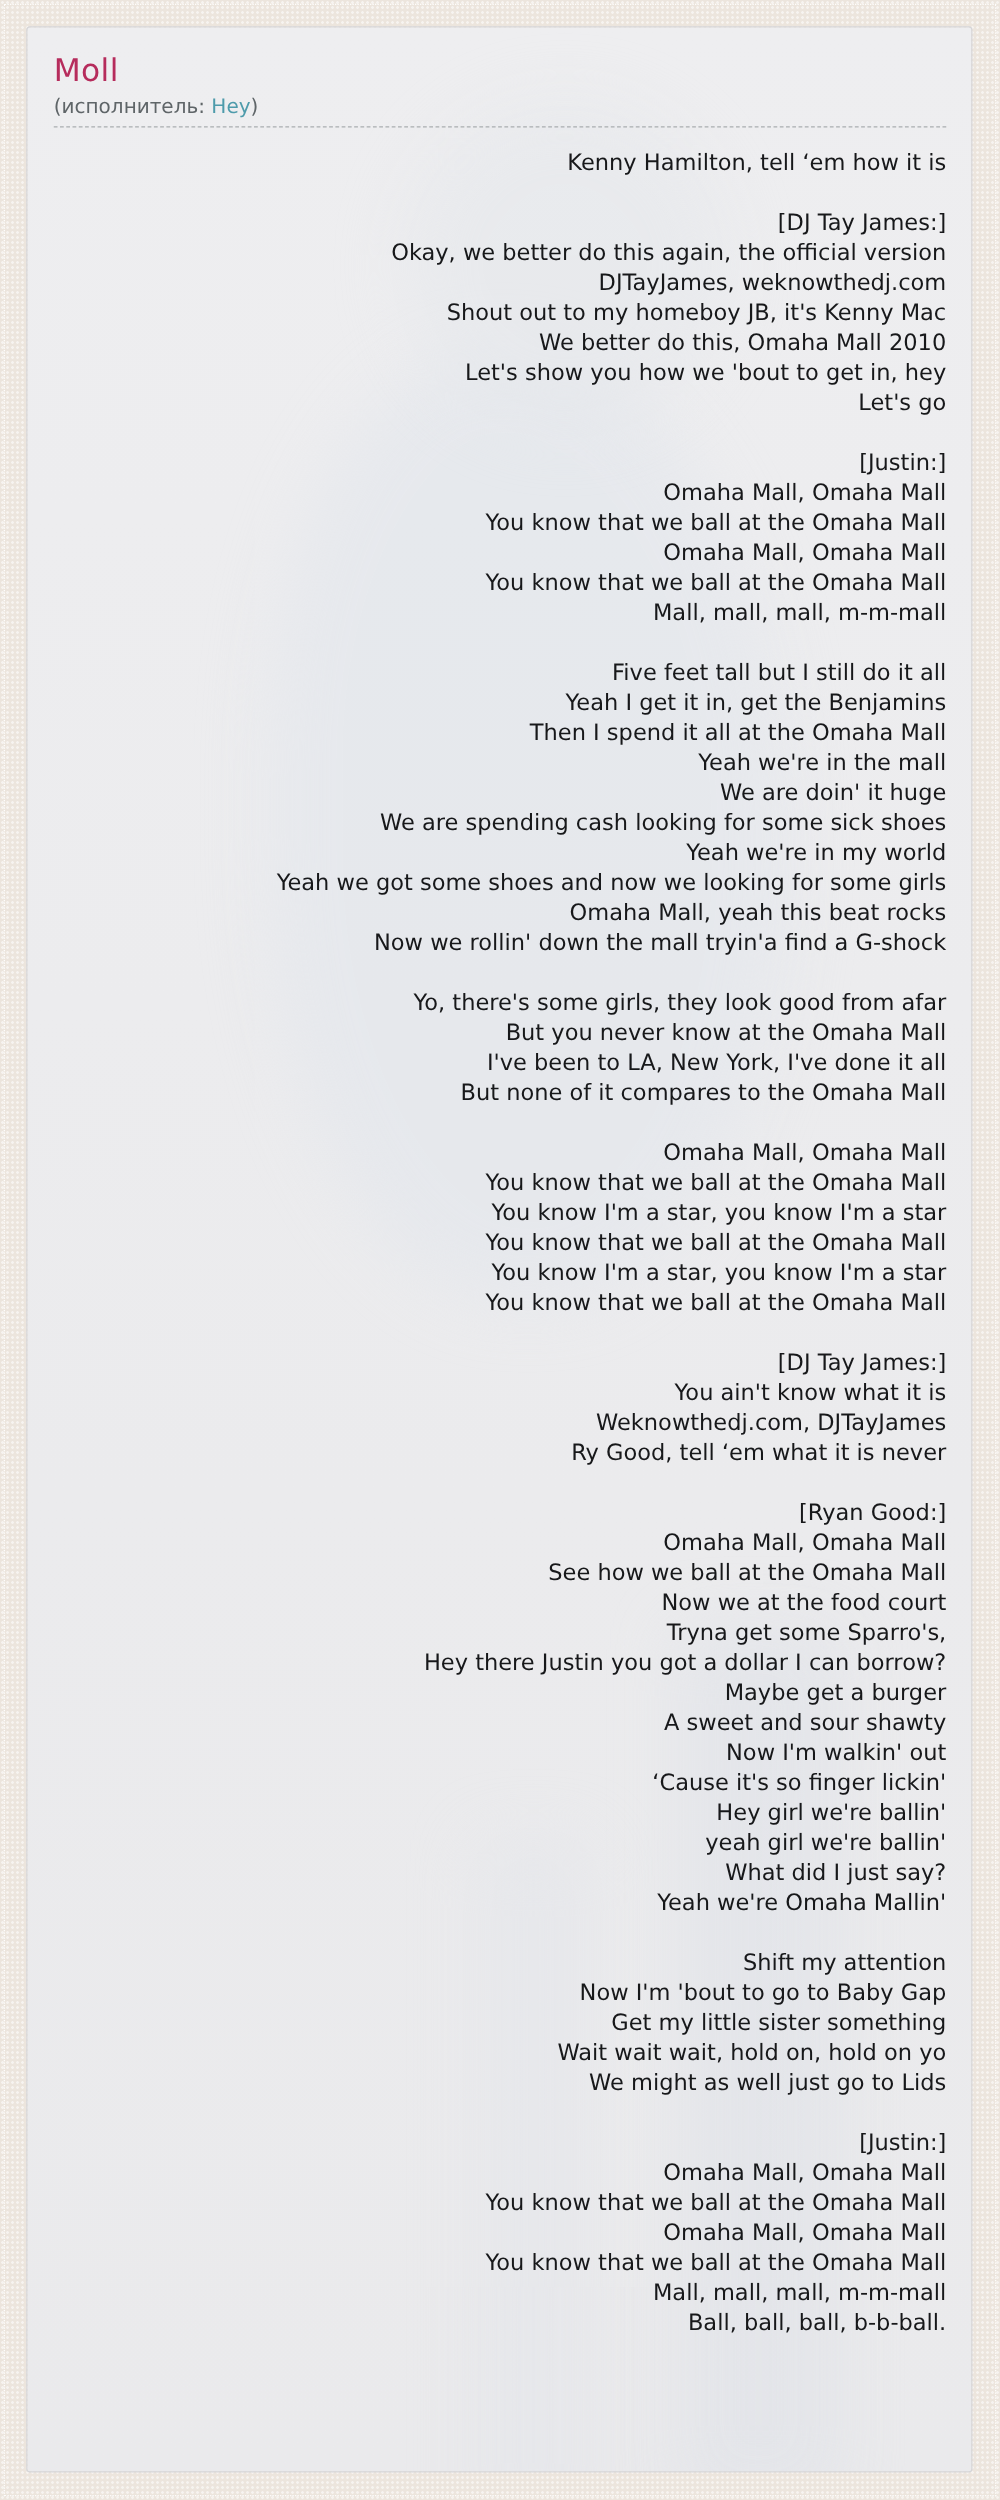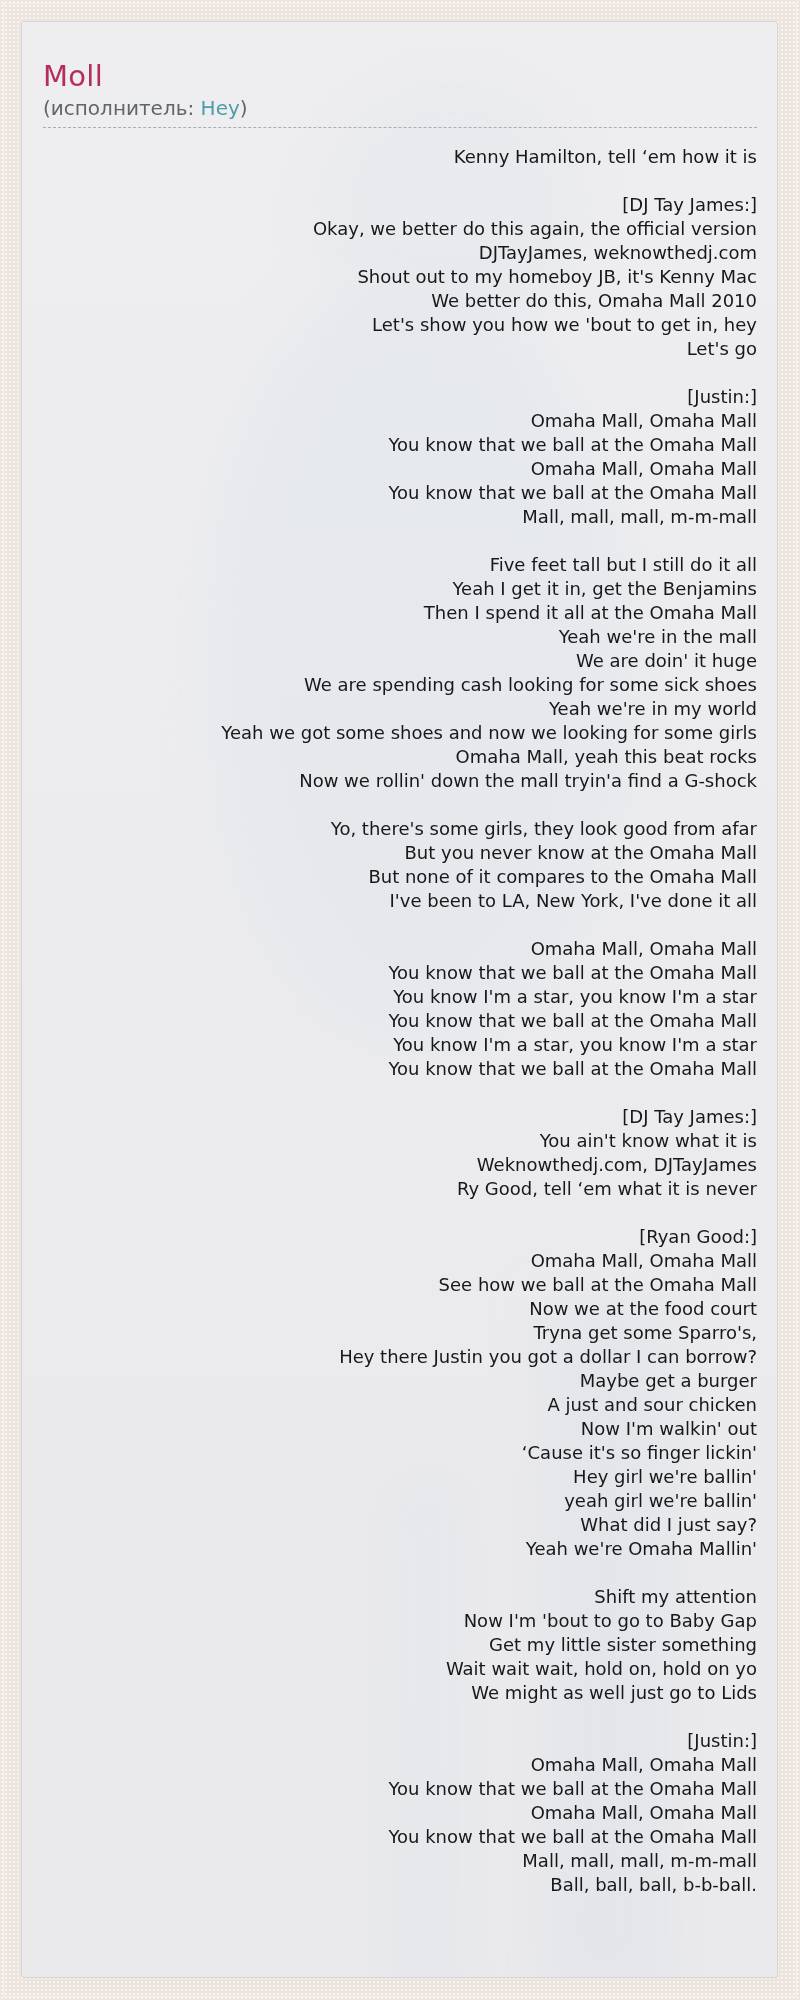--- a/index.html
+++ b/index.html
@@ -40,29 +40,29 @@
   .wm{position:absolute;filter:blur(26px);pointer-events:none;}
   .wm1{left:190px;top:260px;width:420px;height:760px;background:#e2e6ec;opacity:.55;border-radius:45% 55% 50% 50%;}
   .wm2{left:520px;top:1280px;width:130px;height:700px;background:#dfe2e8;opacity:.55;}
   .wm3{left:360px;top:1450px;width:90px;height:560px;background:#e3e5ea;opacity:.5;}
   .wm4{left:300px;top:60px;width:260px;height:260px;background:#e4e7eb;opacity:.5;border-radius:50%;}
   .card-inner{
     position:relative;
     padding:16px 20px 0 21px;
   }
   .song-title{
-    font-size:29px;
+    font-size:25px;
     font-weight:400;
     letter-spacing:.3px;
     color:var(--title-color);
-    margin-top:22px;
+    margin-top:5px;
     line-height:1.15;
   }
   .artist-line{
-    font-size:20px;
+    font-size:16px;
     color:var(--artist-text);
     margin-top:3px;
     padding-bottom:7px;
     border-bottom:1px dashed var(--separator);
     line-height:1.2;
   }
   .artist-link{
     color:var(--artist-link);
     text-decoration:none;
     cursor:pointer;
@@ -119,43 +119,43 @@
         <div class="lyric-line">Yeah we're in the mall</div>
         <div class="lyric-line">We are doin' it huge</div>
         <div class="lyric-line">We are spending cash looking for some sick shoes</div>
         <div class="lyric-line">Yeah we're in my world</div>
         <div class="lyric-line">Yeah we got some shoes and now we looking for some girls</div>
         <div class="lyric-line">Omaha Mall, yeah this beat rocks</div>
         <div class="lyric-line">Now we rollin' down the mall tryin'a find a G-shock</div>
         <div class="lyric-line">&nbsp;</div>
         <div class="lyric-line">Yo, there's some girls, they look good from afar</div>
         <div class="lyric-line">But you never know at the Omaha Mall</div>
+        <div class="lyric-line">I've been to LA, New York, I've done it all</div>
         <div class="lyric-line">But none of it compares to the Omaha Mall</div>
-        <div class="lyric-line">I've been to LA, New York, I've done it all</div>
         <div class="lyric-line">&nbsp;</div>
         <div class="lyric-line">Omaha Mall, Omaha Mall</div>
         <div class="lyric-line">You know that we ball at the Omaha Mall</div>
         <div class="lyric-line">You know I'm a star, you know I'm a star</div>
         <div class="lyric-line">You know that we ball at the Omaha Mall</div>
         <div class="lyric-line">You know I'm a star, you know I'm a star</div>
         <div class="lyric-line">You know that we ball at the Omaha Mall</div>
         <div class="lyric-line">&nbsp;</div>
         <div class="lyric-line">[DJ Tay James:]</div>
         <div class="lyric-line">You ain't know what it is</div>
         <div class="lyric-line">Weknowthedj.com, DJTayJames</div>
         <div class="lyric-line">Ry Good, tell ‘em what it is never</div>
         <div class="lyric-line">&nbsp;</div>
         <div class="lyric-line">[Ryan Good:]</div>
         <div class="lyric-line">Omaha Mall, Omaha Mall</div>
         <div class="lyric-line">See how we ball at the Omaha Mall</div>
         <div class="lyric-line">Now we at the food court</div>
         <div class="lyric-line">Tryna get some Sparro's,</div>
         <div class="lyric-line">Hey there Justin you got a dollar I can borrow?</div>
         <div class="lyric-line">Maybe get a burger</div>
-        <div class="lyric-line">A just and sour chicken</div>
+        <div class="lyric-line">A sweet and sour shawty</div>
         <div class="lyric-line">Now I'm walkin' out</div>
         <div class="lyric-line">‘Cause it's so finger lickin'</div>
         <div class="lyric-line">Hey girl we're ballin'</div>
         <div class="lyric-line">yeah girl we're ballin'</div>
         <div class="lyric-line">What did I just say?</div>
         <div class="lyric-line">Yeah we're Omaha Mallin'</div>
         <div class="lyric-line">&nbsp;</div>
         <div class="lyric-line">Shift my attention</div>
         <div class="lyric-line">Now I'm 'bout to go to Baby Gap</div>
         <div class="lyric-line">Get my little sister something</div>

